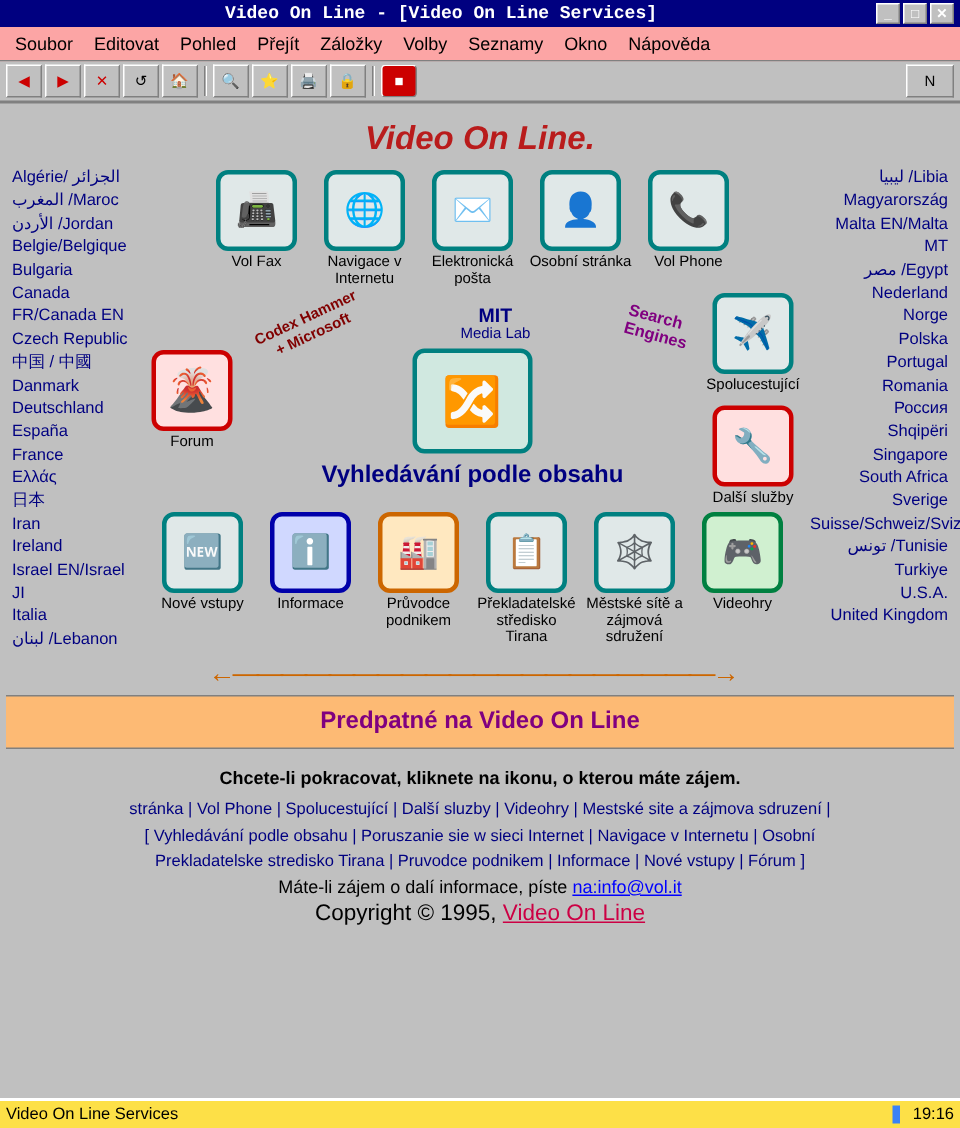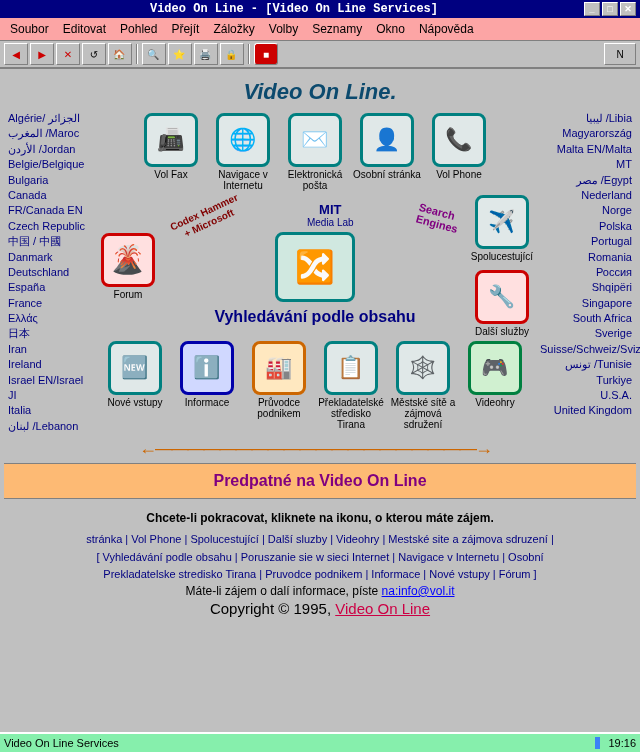--- a/index.html
+++ b/index.html
@@ -85,21 +85,21 @@
       background: #c0c0c0;
       padding: 4px;
       display: flex;
       flex-direction: column;
       align-items: center;
     }
     
     .page-title {
       font-size: 22px;
       font-weight: bold;
-      color: #0c4a6e;
+      color: #b91c1c;
       text-align: left;
       margin: 6px 0 4px 0;
       font-style: italic;
     }
     
     .three-col {
       display: flex;
       width: 100%;
       gap: 0;
     }
@@ -206,21 +206,21 @@
     .links-line {
       font-size: 11px;
       color: #000080;
       line-height: 1.6;
     }
     .email-link { color: #0000ff; }
     .copyright { margin-top: 2px; font-size: 15px; }
     .pink-link { color: #cc0044; }
     
     .status-bar {
-      background: #86efac;
+      background: #fde047;
       border-top: 2px solid #ffffff;
       display: flex;
       align-items: center;
       padding: 1px 4px;
       font-size: 11px;
       position: fixed;
       bottom: 0;
       width: 640px;
       height: 20px;
     }

